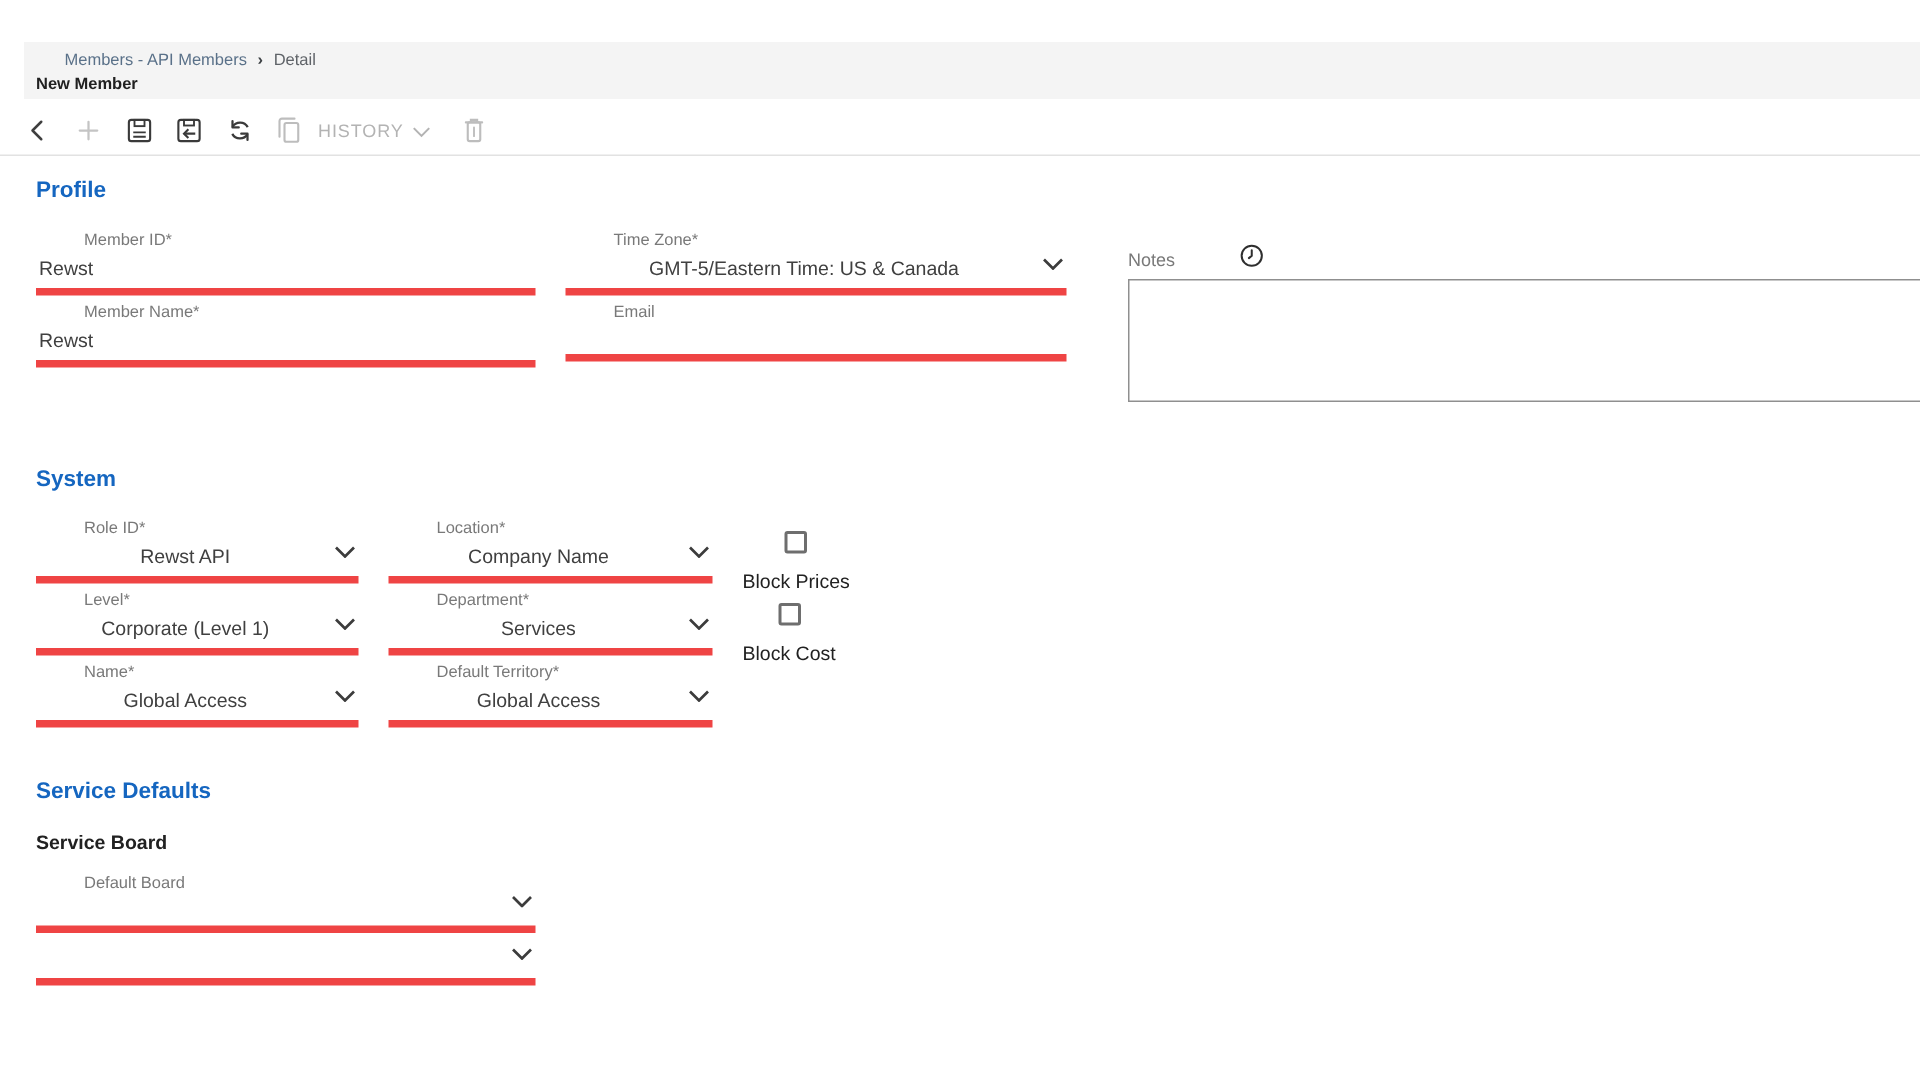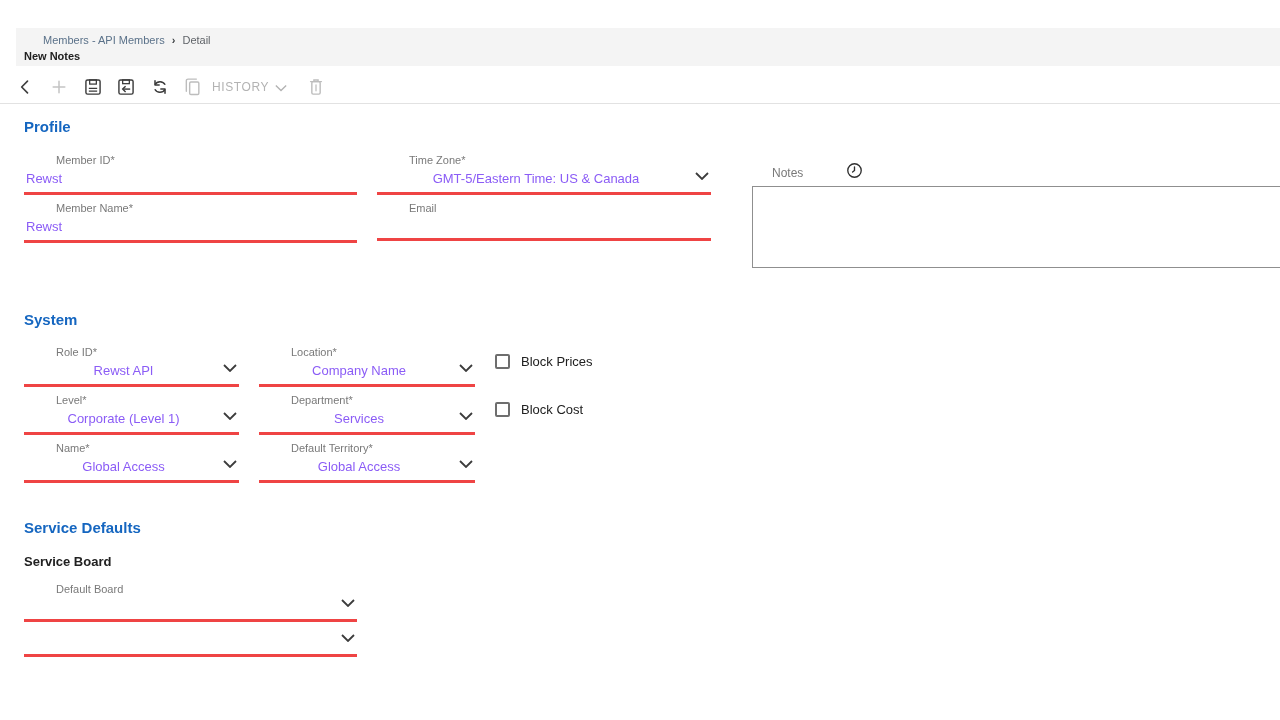--- a/index.html
+++ b/index.html
@@ -26,50 +26,50 @@
   .history-label { font-size:12px; letter-spacing:0.6px; color:#b3b3b3; }
   .divider { position:absolute; top:103px; left:0; width:1280px; height:1px; background:#e2e2e2; }
 
   
   .section-title { position:absolute; font-size:15px; font-weight:bold; }
   .subheading { position:absolute; font-size:13px; font-weight:bold; color:#212121; }
 
   
   .field { position:absolute; }
   .flabel { font-size:11px; color:#797979; line-height:13px;margin-left:32px; }
-  .fvalue { position:relative; font-size:13px; color:#8b5cf6; line-height:16px;
-            padding:4px 18px 5px 2px; min-height:26px; border-bottom:3px solid #ef4444;
+  .fvalue { position:relative; font-size:13px; color:#404040; line-height:16px;
+            padding:4px 18px 5px 2px; min-height:26px; border-bottom:5px solid #ef4444;
             cursor:text; white-space:nowrap; }
   .fvalue.select { cursor:pointer;text-align:center; }
   .chev { position:absolute; right:2px; bottom:8px; }
 
   
-  .notes-head { position:absolute; left:772px; top:161px; display:flex; align-items:center; gap:42px; }
+  .notes-head { position:absolute; left:752px; top:161px; display:flex; align-items:center; gap:42px; }
   .notes-label { font-size:12px; color:#797979; }
   .notes-box { position:absolute; left:752px; top:186px; width:600px; height:82px;
                border:1px solid #8f8f8f; background:#fff; resize:none;
                font-family:"Liberation Sans","DejaVu Sans",sans-serif; font-size:13px; padding:6px; }
 
   
-  .checkrow { position:absolute; display:flex; align-items:center; gap:11px; cursor:pointer; }
+  .checkrow { position:absolute; display:flex; align-items:center; gap:11px; cursor:pointer;flex-direction:column; }
   .cbox { width:15px; height:15px; border:2px solid #6e6e6e; border-radius:2px; background:#fff; }
   .clabel { font-size:13px; color:#212121; }
 </style>
 </head>
 <body>
 
 <div class="page">
 
   <div class="topband">
     <div class="crumbs">
       <a class="crumb-link">Members - API Members</a>
       <span class="crumb-sep">›</span>
       <span class="crumb-cur">Detail</span>
     </div>
-    <div class="pagetitle">New Notes</div>
+    <div class="pagetitle">New Member</div>
   </div>
 
   <div class="toolbar">
     <button class="tbtn" style="left:12px">
       <span>
         <svg width="20" height="20" viewBox="0 0 24 24">
             <path d="M15 5 L8 12 L15 19" fill="none" stroke="#3f3f3f" stroke-width="2" stroke-linecap="round" stroke-linejoin="round"></path>
           </svg>
       </span>
     </button>

